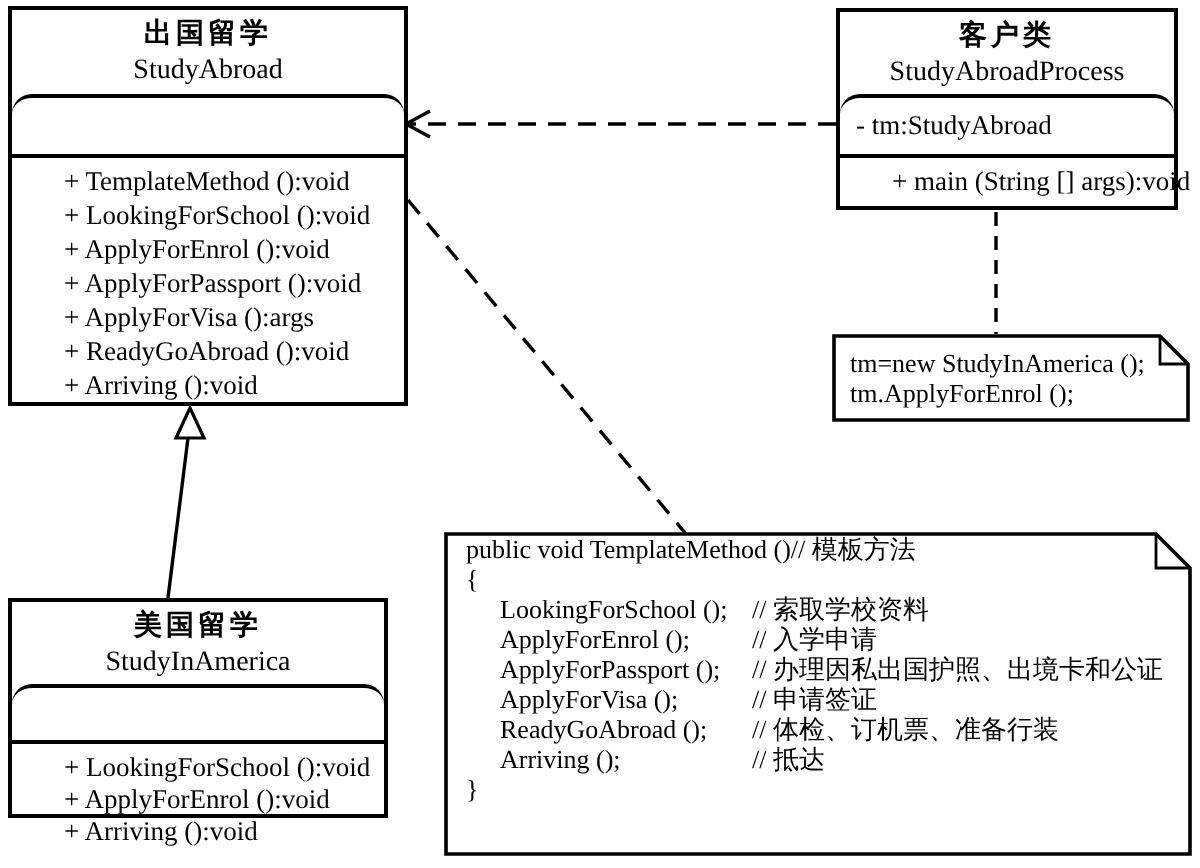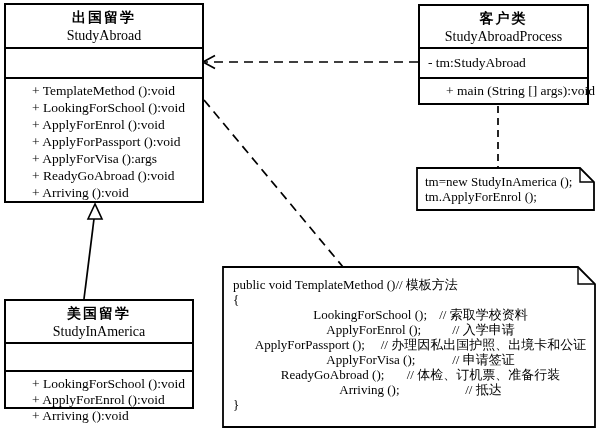--- a/index.html
+++ b/index.html
@@ -6,26 +6,26 @@
   .canvas{
     position:relative;width:600px;height:434px;background:#ffffff;
     font-family:"Liberation Serif","DejaVu Serif",serif;color:#000;
     overflow:hidden;
   }
   .overlay{position:absolute;left:0;top:0;z-index:0;}
   .cls{position:absolute;border:2px solid #000;background:#fff;box-sizing:border-box;z-index:1;}
   .cls-title{display:flex;flex-direction:column;justify-content:center;align-items:center;box-sizing:border-box;}
   .cn{font-size:14px;font-weight:bold;letter-spacing:2px;line-height:19px;white-space:nowrap;}
   .en{font-size:14px;line-height:17px;white-space:nowrap;}
-  .cls-attrs{border-top:2px solid #000;box-sizing:border-box;display:flex;align-items:center;padding-left:8px;font-size:13.5px;white-space:nowrap;}
+  .cls-attrs{border-top:2px solid #000;box-sizing:border-box;display:flex;align-items:center;padding-left:8px;font-size:13.5px;white-space:nowrap;border-radius:10px;}
   .cls-methods{border-top:2px solid #000;box-sizing:border-box;white-space:nowrap;padding-left:20px;}
   .m{padding-left:6px;font-size:13.5px;}
   .note-text{position:absolute;z-index:1;box-sizing:border-box;font-size:13px;white-space:nowrap;}
   .note-line{line-height:15px;}
-  .body-row{display:flex;padding-left:17px;line-height:15px;justify-content:center;}
+  .body-row{display:flex;padding-left:17px;line-height:15px;}
   .code{display:inline-block;width:126px;flex:0 0 126px;}
 </style>
 </head>
 <body>
 
 <div class="canvas">
 
   <svg class="overlay" width="600" height="434" viewBox="0 0 600 434">
 
     <path d="M417,168 H580 L594,182 V210 H417 Z" fill="#ffffff" stroke="#000" stroke-width="1.8"></path>
@@ -83,21 +83,21 @@
       <div class="m" style="line-height:16px;">+ ApplyForEnrol ():void</div>
       <div class="m" style="line-height:16px;">+ Arriving ():void</div>
     </div>
   </div>
 
   <div class="note-text" style="left:417px;top:168px;width:177px;height:42px;padding:6px 0 0 8px;">
     <div class="note-line">tm=new StudyInAmerica ();</div>
     <div class="note-line">tm.ApplyForEnrol ();</div>
   </div>
 
-  <div class="note-text" style="left:223px;top:267px;width:372px;height:160px;padding:10px 4px 0 10px;">
+  <div class="note-text" style="left:223px;top:257px;width:372px;height:160px;padding:10px 4px 0 10px;">
     <div class="note-line">public void TemplateMethod ()// 模板方法</div>
     <div class="note-line">{</div>
     <div class="body-row">
       <span class="code">LookingForSchool ();</span>
       <span>// 索取学校资料</span>
     </div>
     <div class="body-row">
       <span class="code">ApplyForEnrol ();</span>
       <span>// 入学申请</span>
     </div>

